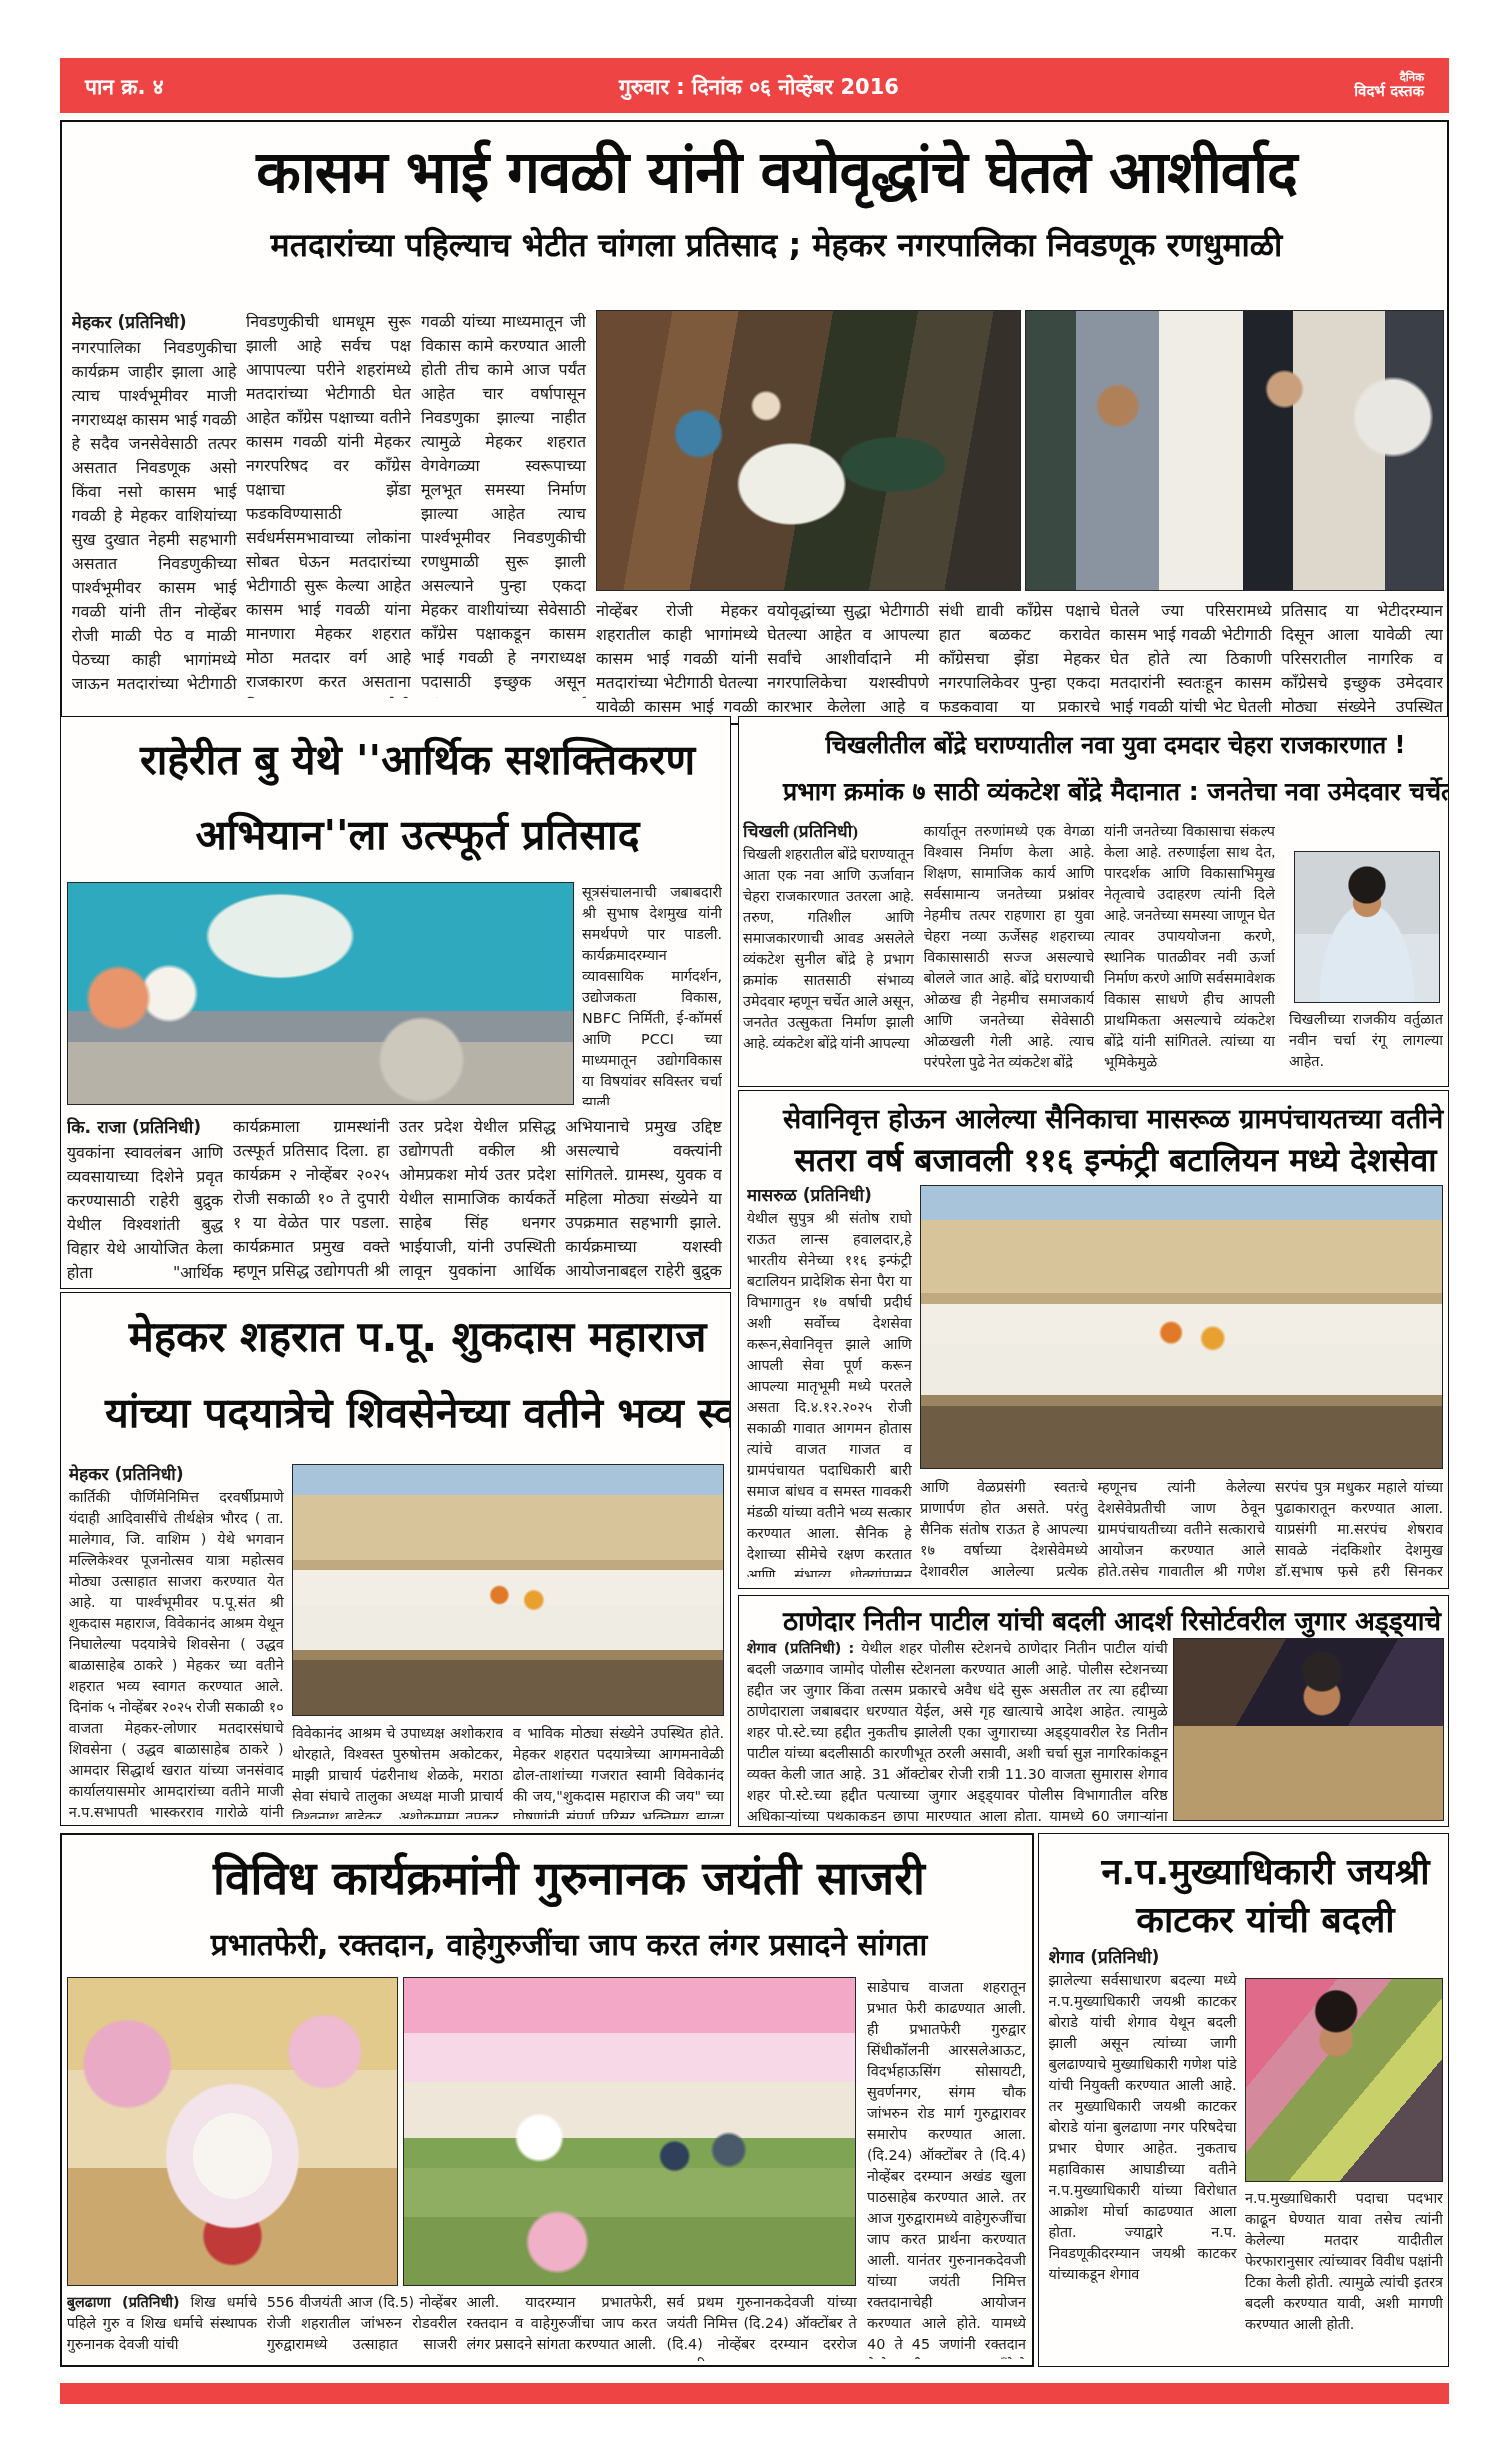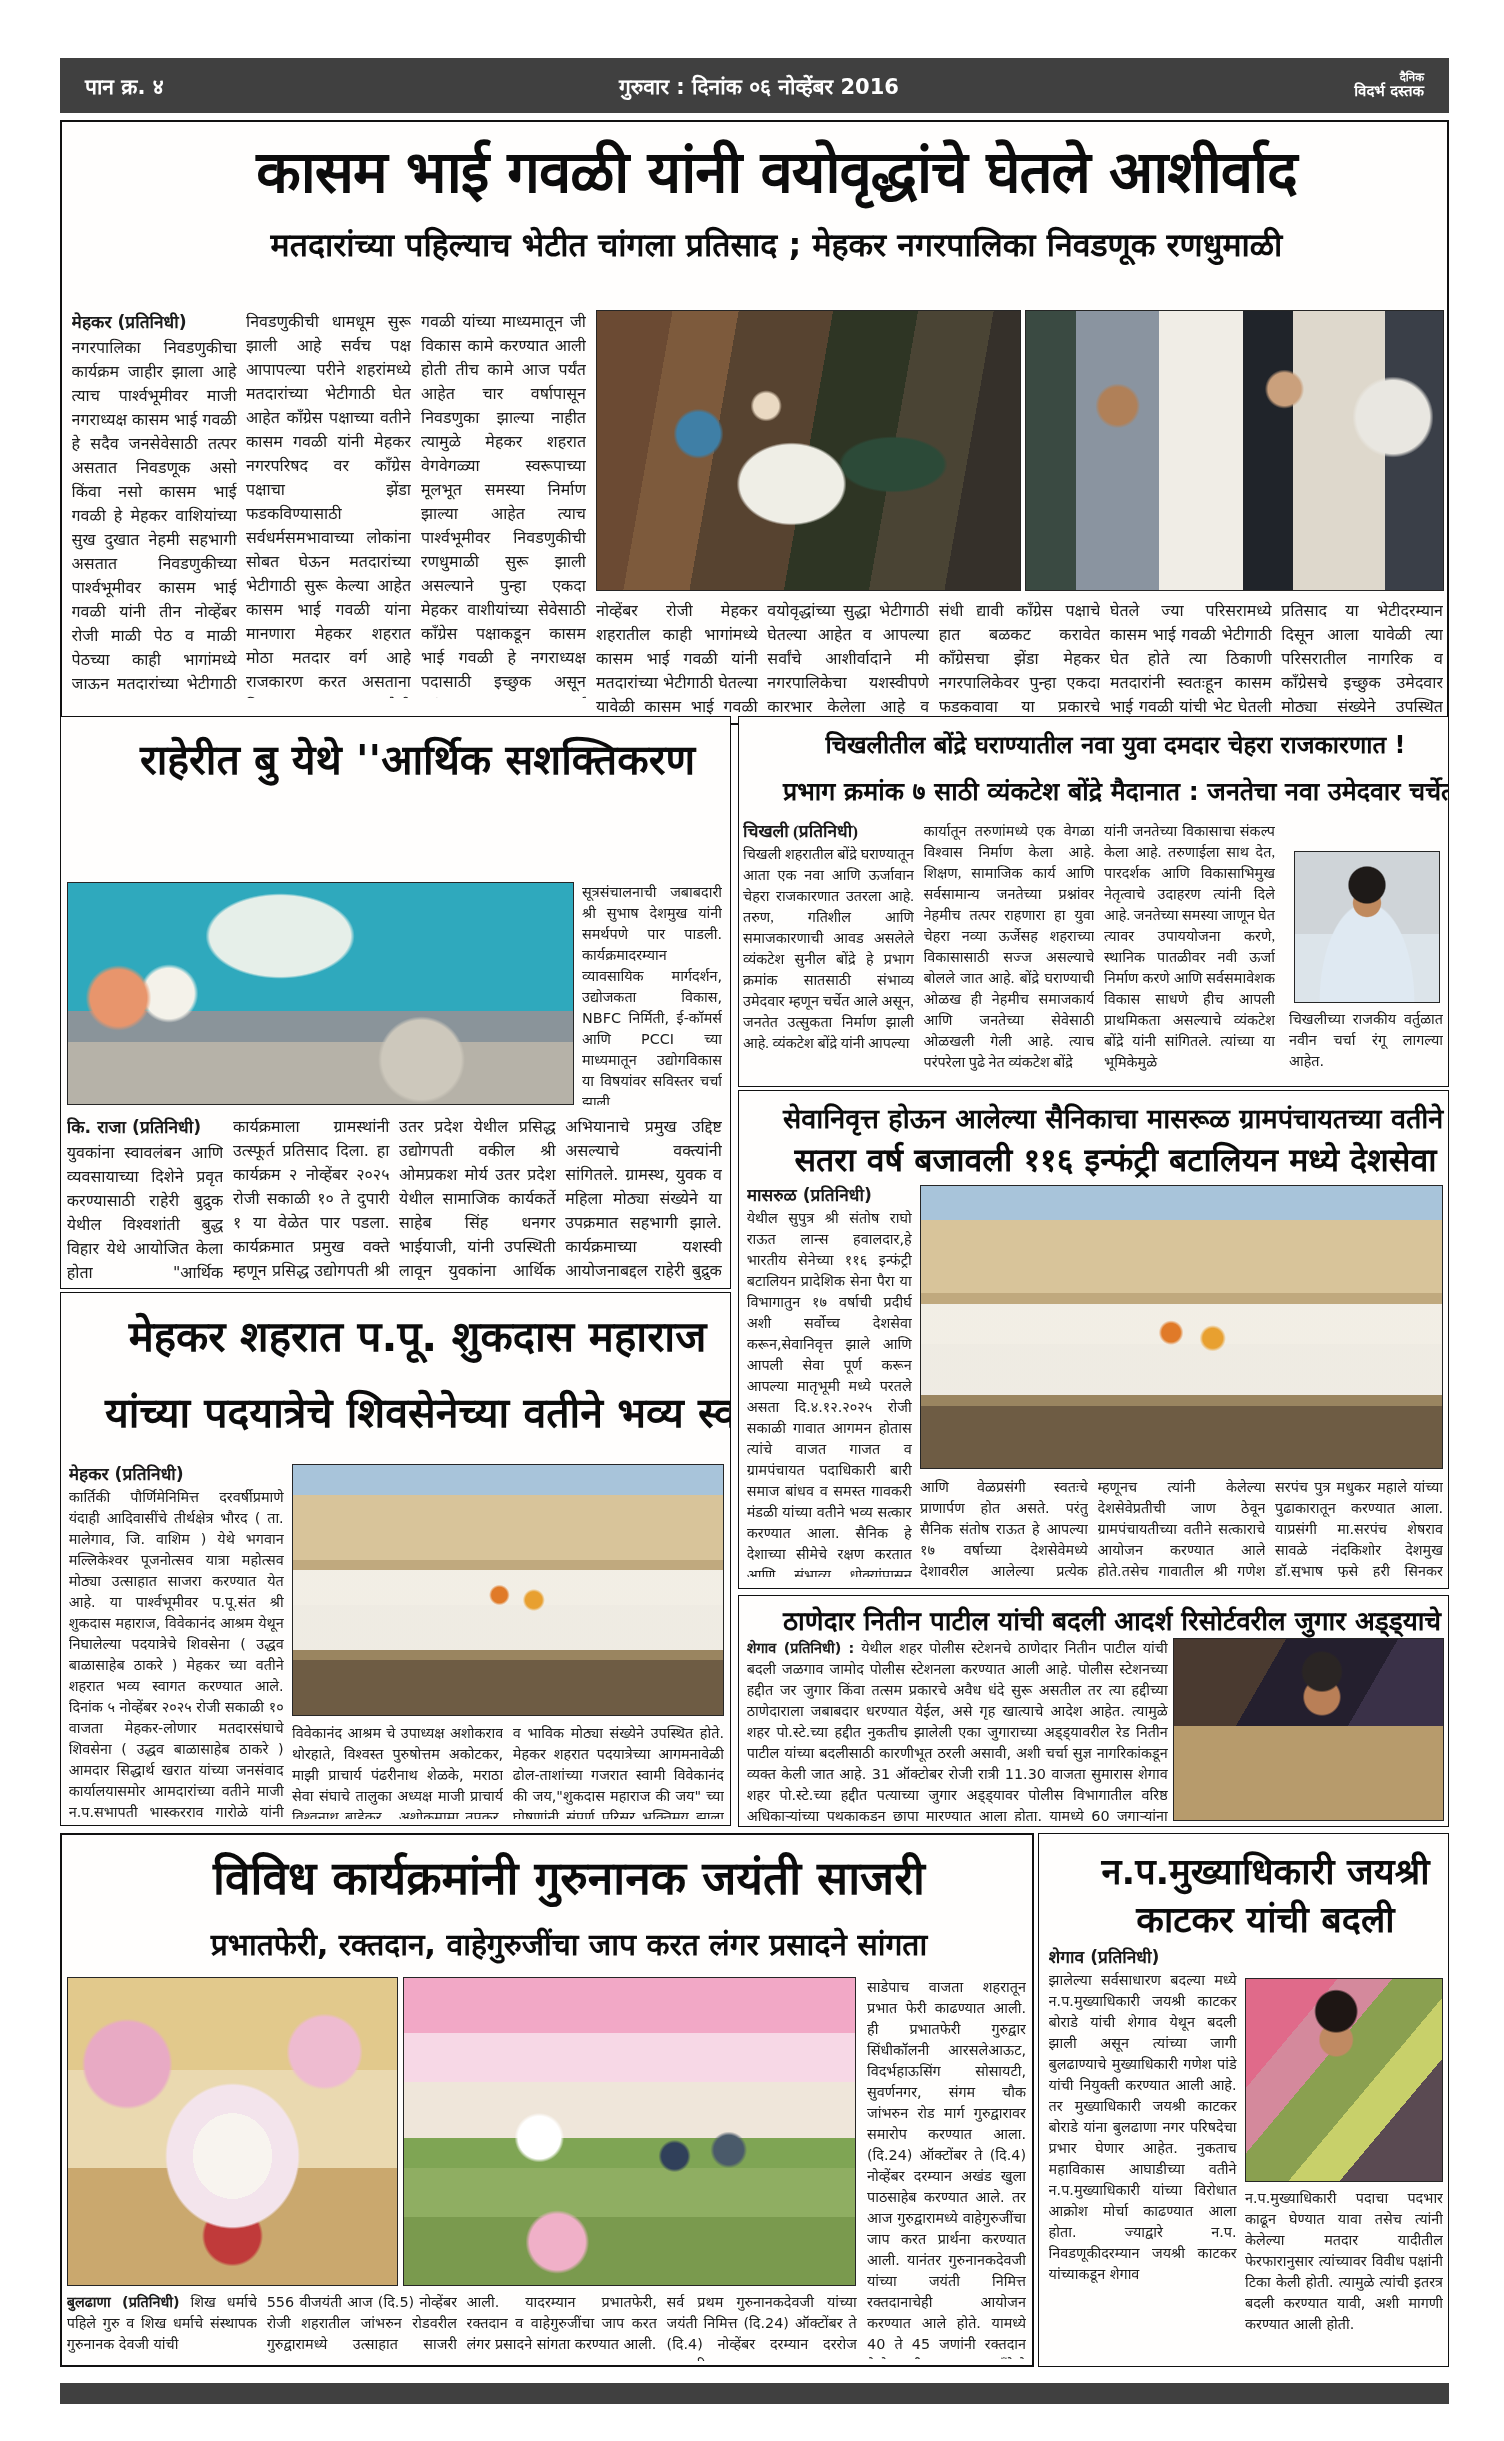--- a/index.html
+++ b/index.html
@@ -1,19 +1,19 @@
 <!DOCTYPE html>
 <html><head>
 <meta charset="utf-8">
 <style>
   html,body{margin:0;padding:0;background:#ffffff;}
   .sheet{position:relative;width:1504px;height:2441px;background:#ffffff;overflow:hidden;
          font-family:"DejaVu Sans","Liberation Sans",sans-serif;color:#161616;}
   .abs{position:absolute;}
-  .bar{position:absolute;background:#404040;}
+  .bar{position:absolute;background:#ef4444;}
   .topbar{left:60px;top:58px;width:1389px;height:55px;display:flex;align-items:center;
           justify-content:space-between;color:#ffffff;padding:0 25px;box-sizing:border-box;}
   .topbar .pageno{font-size:21px;font-weight:bold;}
   .topbar .datec{font-size:21px;font-weight:bold;}
   .brand{text-align:right;line-height:1;}
   .brand .b-top{font-size:11.5px;font-weight:bold;display:block;}
   .brand .b-main{font-size:15px;font-weight:bold;display:block;}
   .botbar{left:60px;top:2383px;width:1389px;height:21px;}
 
   .box{position:absolute;background:#fffefd;border:1.9px solid #111;box-sizing:border-box;}
@@ -130,20 +130,21 @@
       <div class="coltxt">नोव्हेंबर रोजी मेहकर शहरातील काही भागांमध्ये कासम भाई गवळी यांनी मतदारांच्या भेटीगाठी घेतल्या यावेळी कासम भाई गवळी यांनी जुन्या लोकांच्या व</div>
       <div class="coltxt">वयोवृद्धांच्या सुद्धा भेटीगाठी घेतल्या आहेत व आपल्या सर्वांचे आशीर्वादाने मी नगरपालिकेचा यशस्वीपणे कारभार केलेला आहे व आपण पुन्हा मला एकदा सेवेची</div>
       <div class="coltxt">संधी द्यावी काँग्रेस पक्षाचे हात बळकट करावेत काँग्रेसचा झेंडा मेहकर नगरपालिकेवर पुन्हा एकदा फडकवावा या प्रकारचे आशीर्वाद कासम भाई गवळी यांनी</div>
       <div class="coltxt">घेतले ज्या परिसरामध्ये कासम भाई गवळी भेटीगाठी घेत होते त्या ठिकाणी मतदारांनी स्वतःहून कासम भाई गवळी यांची भेट घेतली चांगला</div>
       <div class="coltxt">प्रतिसाद या भेटीदरम्यान दिसून आला यावेळी त्या परिसरातील नागरिक व काँग्रेसचे इच्छुक उमेदवार मोठ्या संख्येने उपस्थित होते.</div>
     </div>
   </div>
 
   <div class="box bx-b">
     <div class="hl b-head1">राहेरीत बु येथे ''आर्थिक सशक्तिकरण</div>
+    <div class="hl b-head2">अभियान''ला उत्स्फूर्त प्रतिसाद</div>
     <div class="abs ph ph-b" style="left:5.8px;top:165px;width:507px;height:223px;"></div>
     <div class="abs coltxt sm" style="left:521px;top:165px;width:140px;height:223px;">सूत्रसंचालनाची जबाबदारी श्री सुभाष देशमुख यांनी समर्थपणे पार पाडली. कार्यक्रमादरम्यान व्यावसायिक मार्गदर्शन, उद्योजकता विकास, NBFC निर्मिती, ई-कॉमर्स आणि PCCI च्या माध्यमातून उद्योगविकास या विषयांवर सविस्तर चर्चा झाली.</div>
     <div class="abs flexrow" style="left:5.8px;top:398px;width:655px;height:165px;">
       <div class="coltxt">
         <div class="dateline">कि. राजा (प्रतिनिधी)</div>
         <span>युवकांना स्वावलंबन आणि व्यवसायाच्या दिशेने प्रवृत करण्यासाठी राहेरी बुद्रुक येथील विश्वशांती बुद्ध विहार येथे आयोजित केला होता "आर्थिक सशक्तिकरण अभियान"</span>
       </div>
       <div class="coltxt">कार्यक्रमाला ग्रामस्थांनी उत्स्फूर्त प्रतिसाद दिला. हा कार्यक्रम २ नोव्हेंबर २०२५ रोजी सकाळी १० ते दुपारी १ या वेळेत पार पडला. कार्यक्रमात प्रमुख वक्ते म्हणून प्रसिद्ध उद्योगपती श्री भगवान गवई,</div>
       <div class="coltxt">उतर प्रदेश येथील प्रसिद्ध उद्योगपती वकील श्री ओमप्रकश मोर्य उतर प्रदेश येथील सामाजिक कार्यकर्ते साहेब सिंह धनगर भाईयाजी, यांनी उपस्थिती लावून युवकांना आर्थिक सक्षमीकरण, उद्योजकता आणि नव्या संधींबाबत मार्गदर्शन केले.</div>
       <div class="coltxt">अभियानाचे प्रमुख उद्दिष्ट असल्याचे वक्त्यांनी सांगितले. ग्रामस्थ, युवक व महिला मोठ्या संख्येने या उपक्रमात सहभागी झाले. कार्यक्रमाच्या यशस्वी आयोजनाबद्दल राहेरी बुद्रुक ग्रामस्थांचे विशेष अभिनंदन करण्यात आले.</div>

